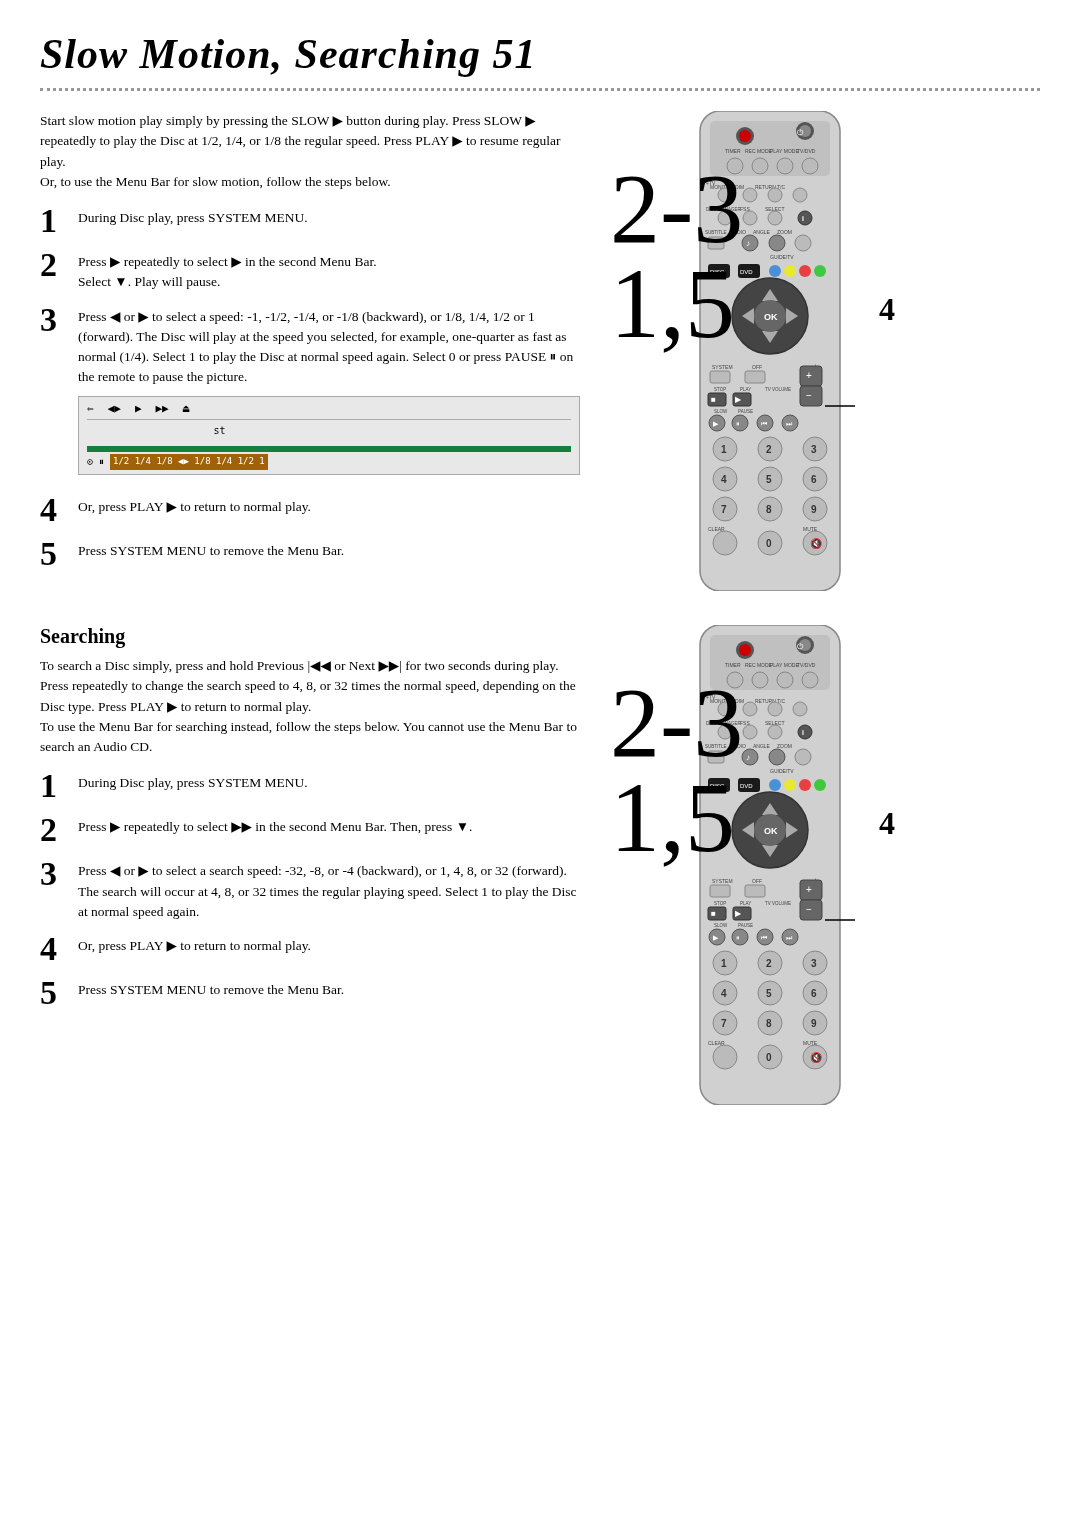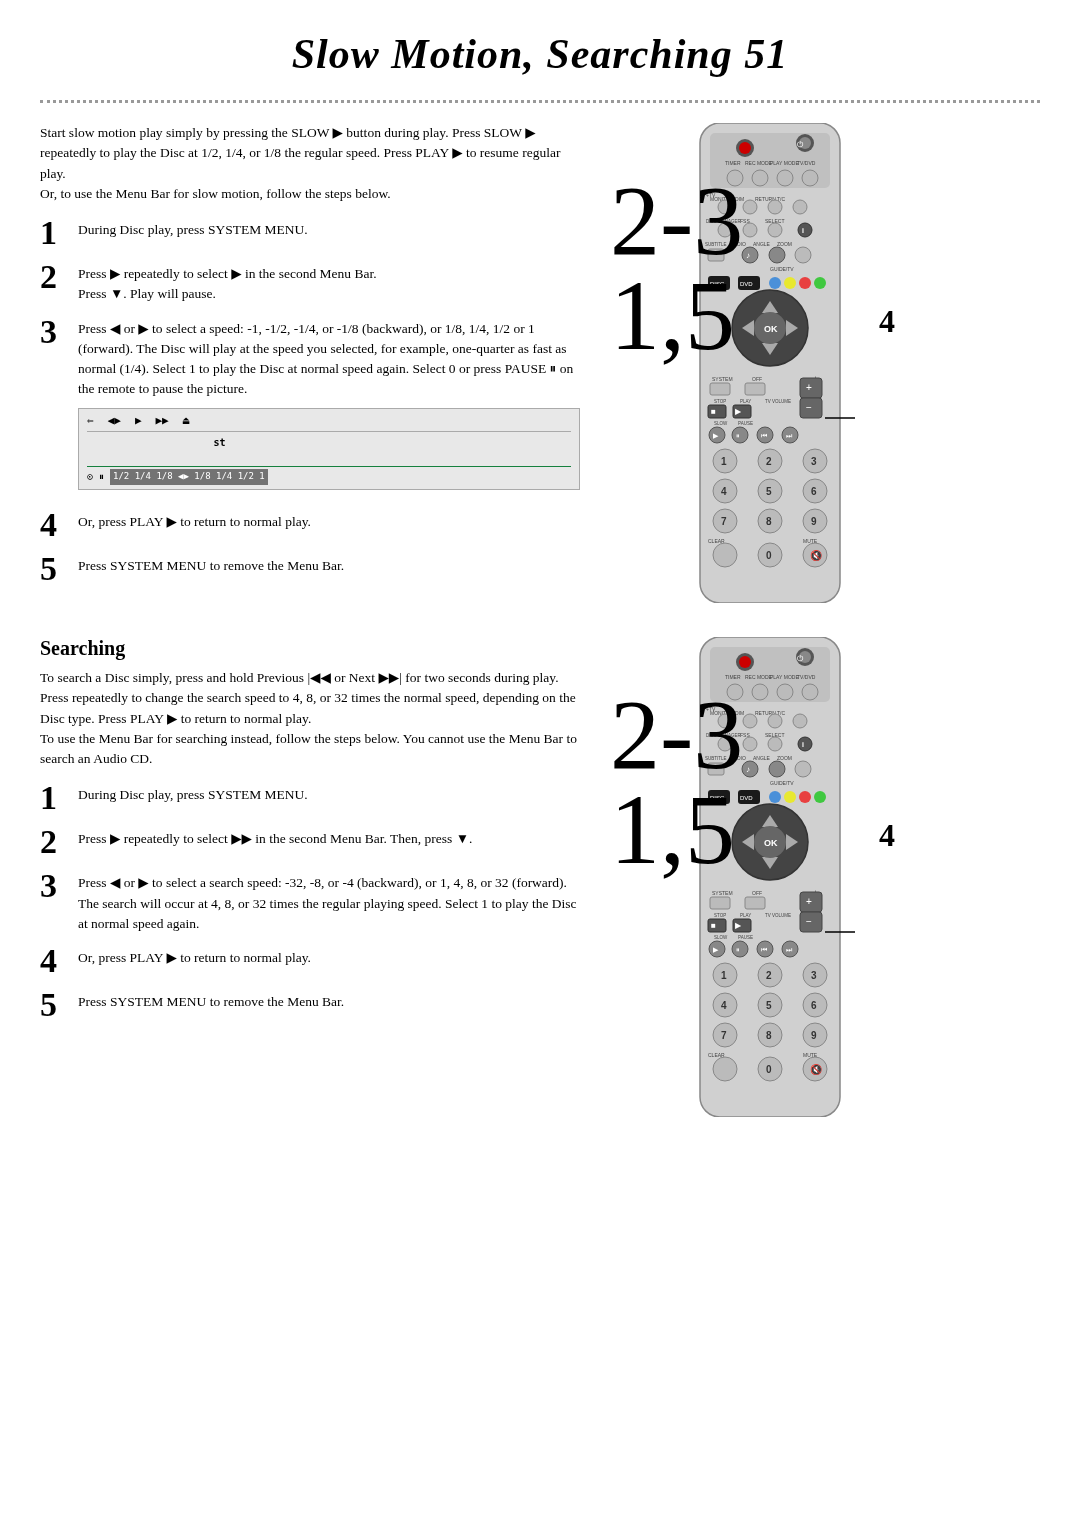--- a/index.html
+++ b/index.html
@@ -11,26 +11,26 @@
       overflow: hidden;
     }
     .page {
       width: 1080px;
       min-height: 1528px;
       background: #fff;
       padding: 30px 40px;
     }
     
     .page-title {
-      text-align: center;
+      text-align: left;
       font-size: 42px;
       font-style: italic;
       font-weight: bold;
       letter-spacing: 1px;
-      margin-bottom: 22px;
+      margin-bottom: 10px;
     }
     .dotted-line {
       border: none;
       border-top: 3px dotted #999;
       margin-bottom: 20px;
     }
     
     .section-wrapper {
       display: flex;
       gap: 10px;
@@ -143,42 +143,42 @@
       </div>
       <ol class="steps">
         <li class="step">
           <span class="step-number">1</span>
           <div class="step-content"><strong>During Disc play, press SYSTEM MENU.</strong></div>
         </li>
         <li class="step">
           <span class="step-number">2</span>
           <div class="step-content">
             <strong>Press ▶ repeatedly to select ▶ in the second Menu Bar.</strong><br>
-            <strong>Press ▼.</strong> Play will pause.
+            <strong>Select ▼.</strong> Play will pause.
           </div>
         </li>
         <li class="step">
           <span class="step-number">3</span>
           <div class="step-content">
             <strong>Press ◀ or ▶ to select a speed: -1, -1/2, -1/4, or -1/8 (backward), or 1/8, 1/4, 1/2 or 1 (forward).</strong> The Disc will play at the speed you selected, for example, one-quarter as fast as normal (1/4). Select 1 to play the Disc at normal speed again. Select 0 or press PAUSE ⏸ on the remote to pause the picture.
             <div class="osd-box">
               <div class="osd-top">
                 <span>⇐</span>
                   <span>◀▶</span>
                   <span>▶</span>
                   <span>▶▶</span>
                   <span>⏏</span>
               </div>
-              <div style="font-size:10px; border-bottom:1px solid #15803d; padding-bottom:16px; margin-bottom:2px;font-weight:bold;">
+              <div style="font-size:10px; border-bottom:6px solid #15803d; padding-bottom:8px; margin-bottom:2px;">
                 &nbsp;&nbsp;&nbsp;&nbsp;&nbsp;&nbsp;&nbsp;&nbsp;&nbsp;&nbsp;&nbsp;&nbsp;&nbsp;&nbsp;&nbsp;&nbsp;&nbsp;&nbsp;&nbsp;&nbsp;&nbsp;st
               </div>
               <div style="display:flex; align-items:center; gap:6px; font-size:10px;">
                 <span>⊙</span>
                   <span>⏸</span>
-                <span style="background:#737373; color:#fff; padding:1px 3px; font-size:9px;">1/2 1/4 1/8 ◀▶ 1/8 1/4 1/2 1</span>
+                <span style="background:#a16207; color:#fff; padding:1px 3px; font-size:9px;">1/2 1/4 1/8 ◀▶ 1/8 1/4 1/2 1</span>
               </div>
             </div>
           </div>
         </li>
         <li class="step">
           <span class="step-number">4</span>
           <div class="step-content">
             <strong>Or, press PLAY ▶</strong> to return to normal play.
           </div>
         </li>

